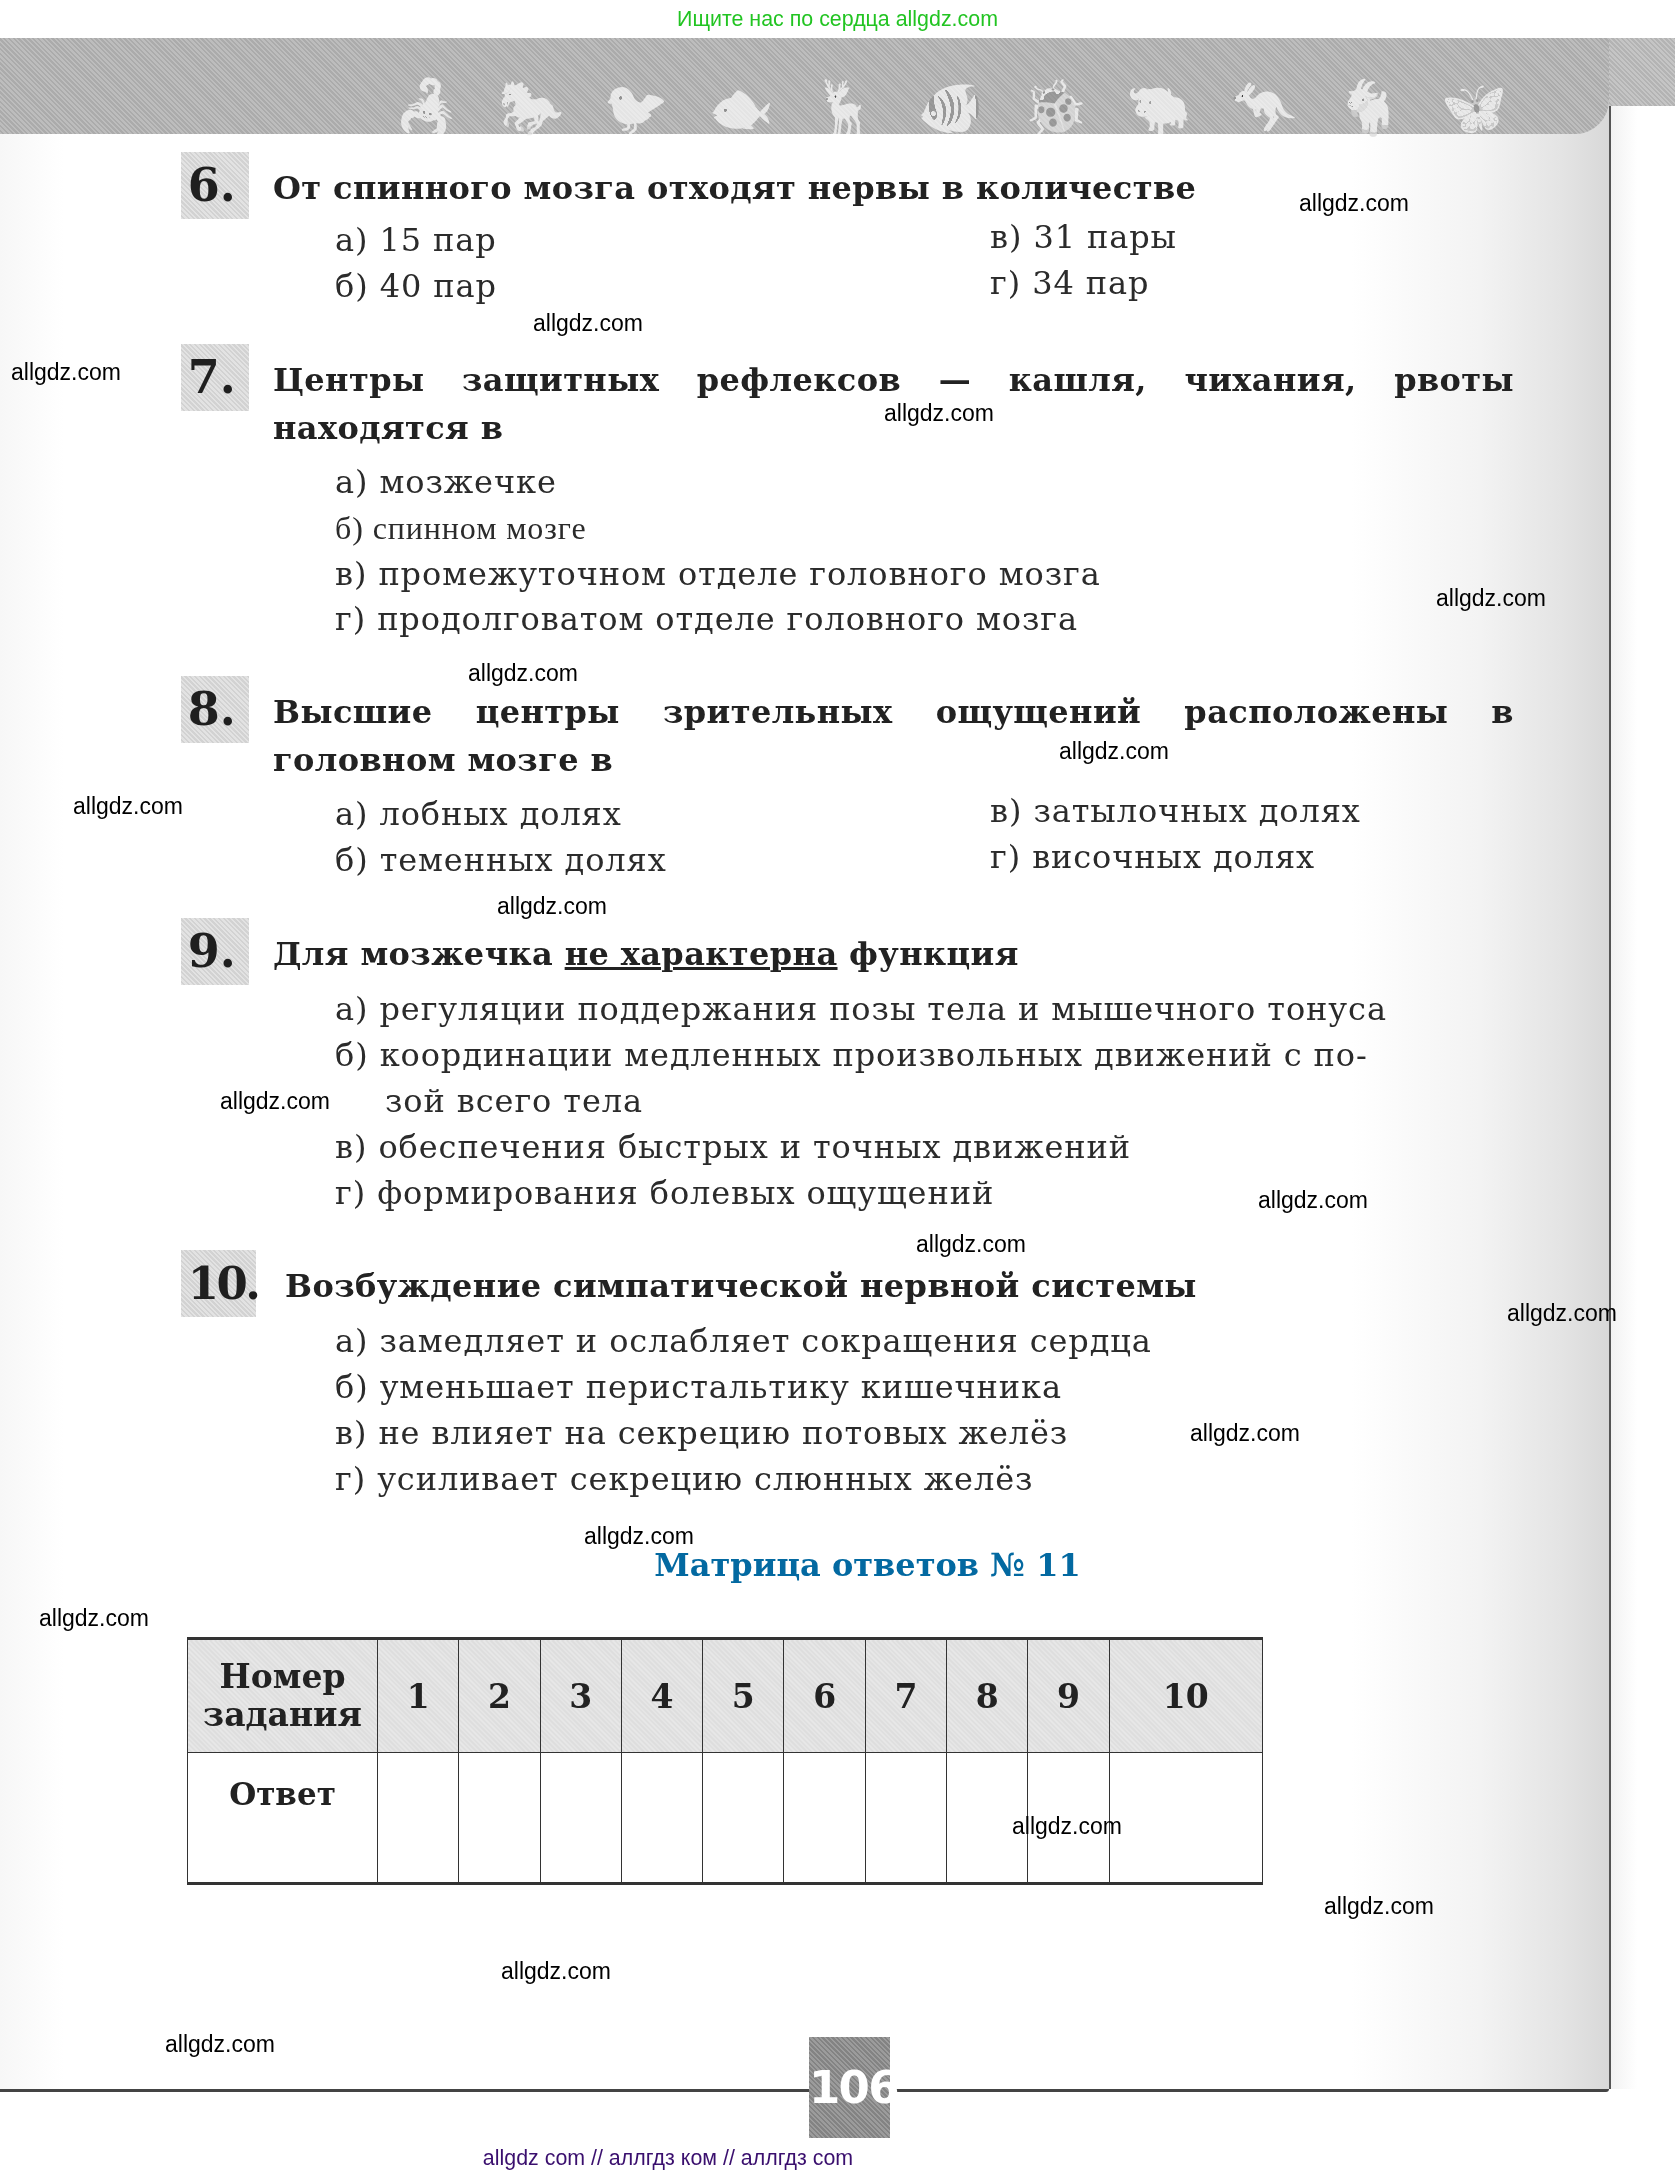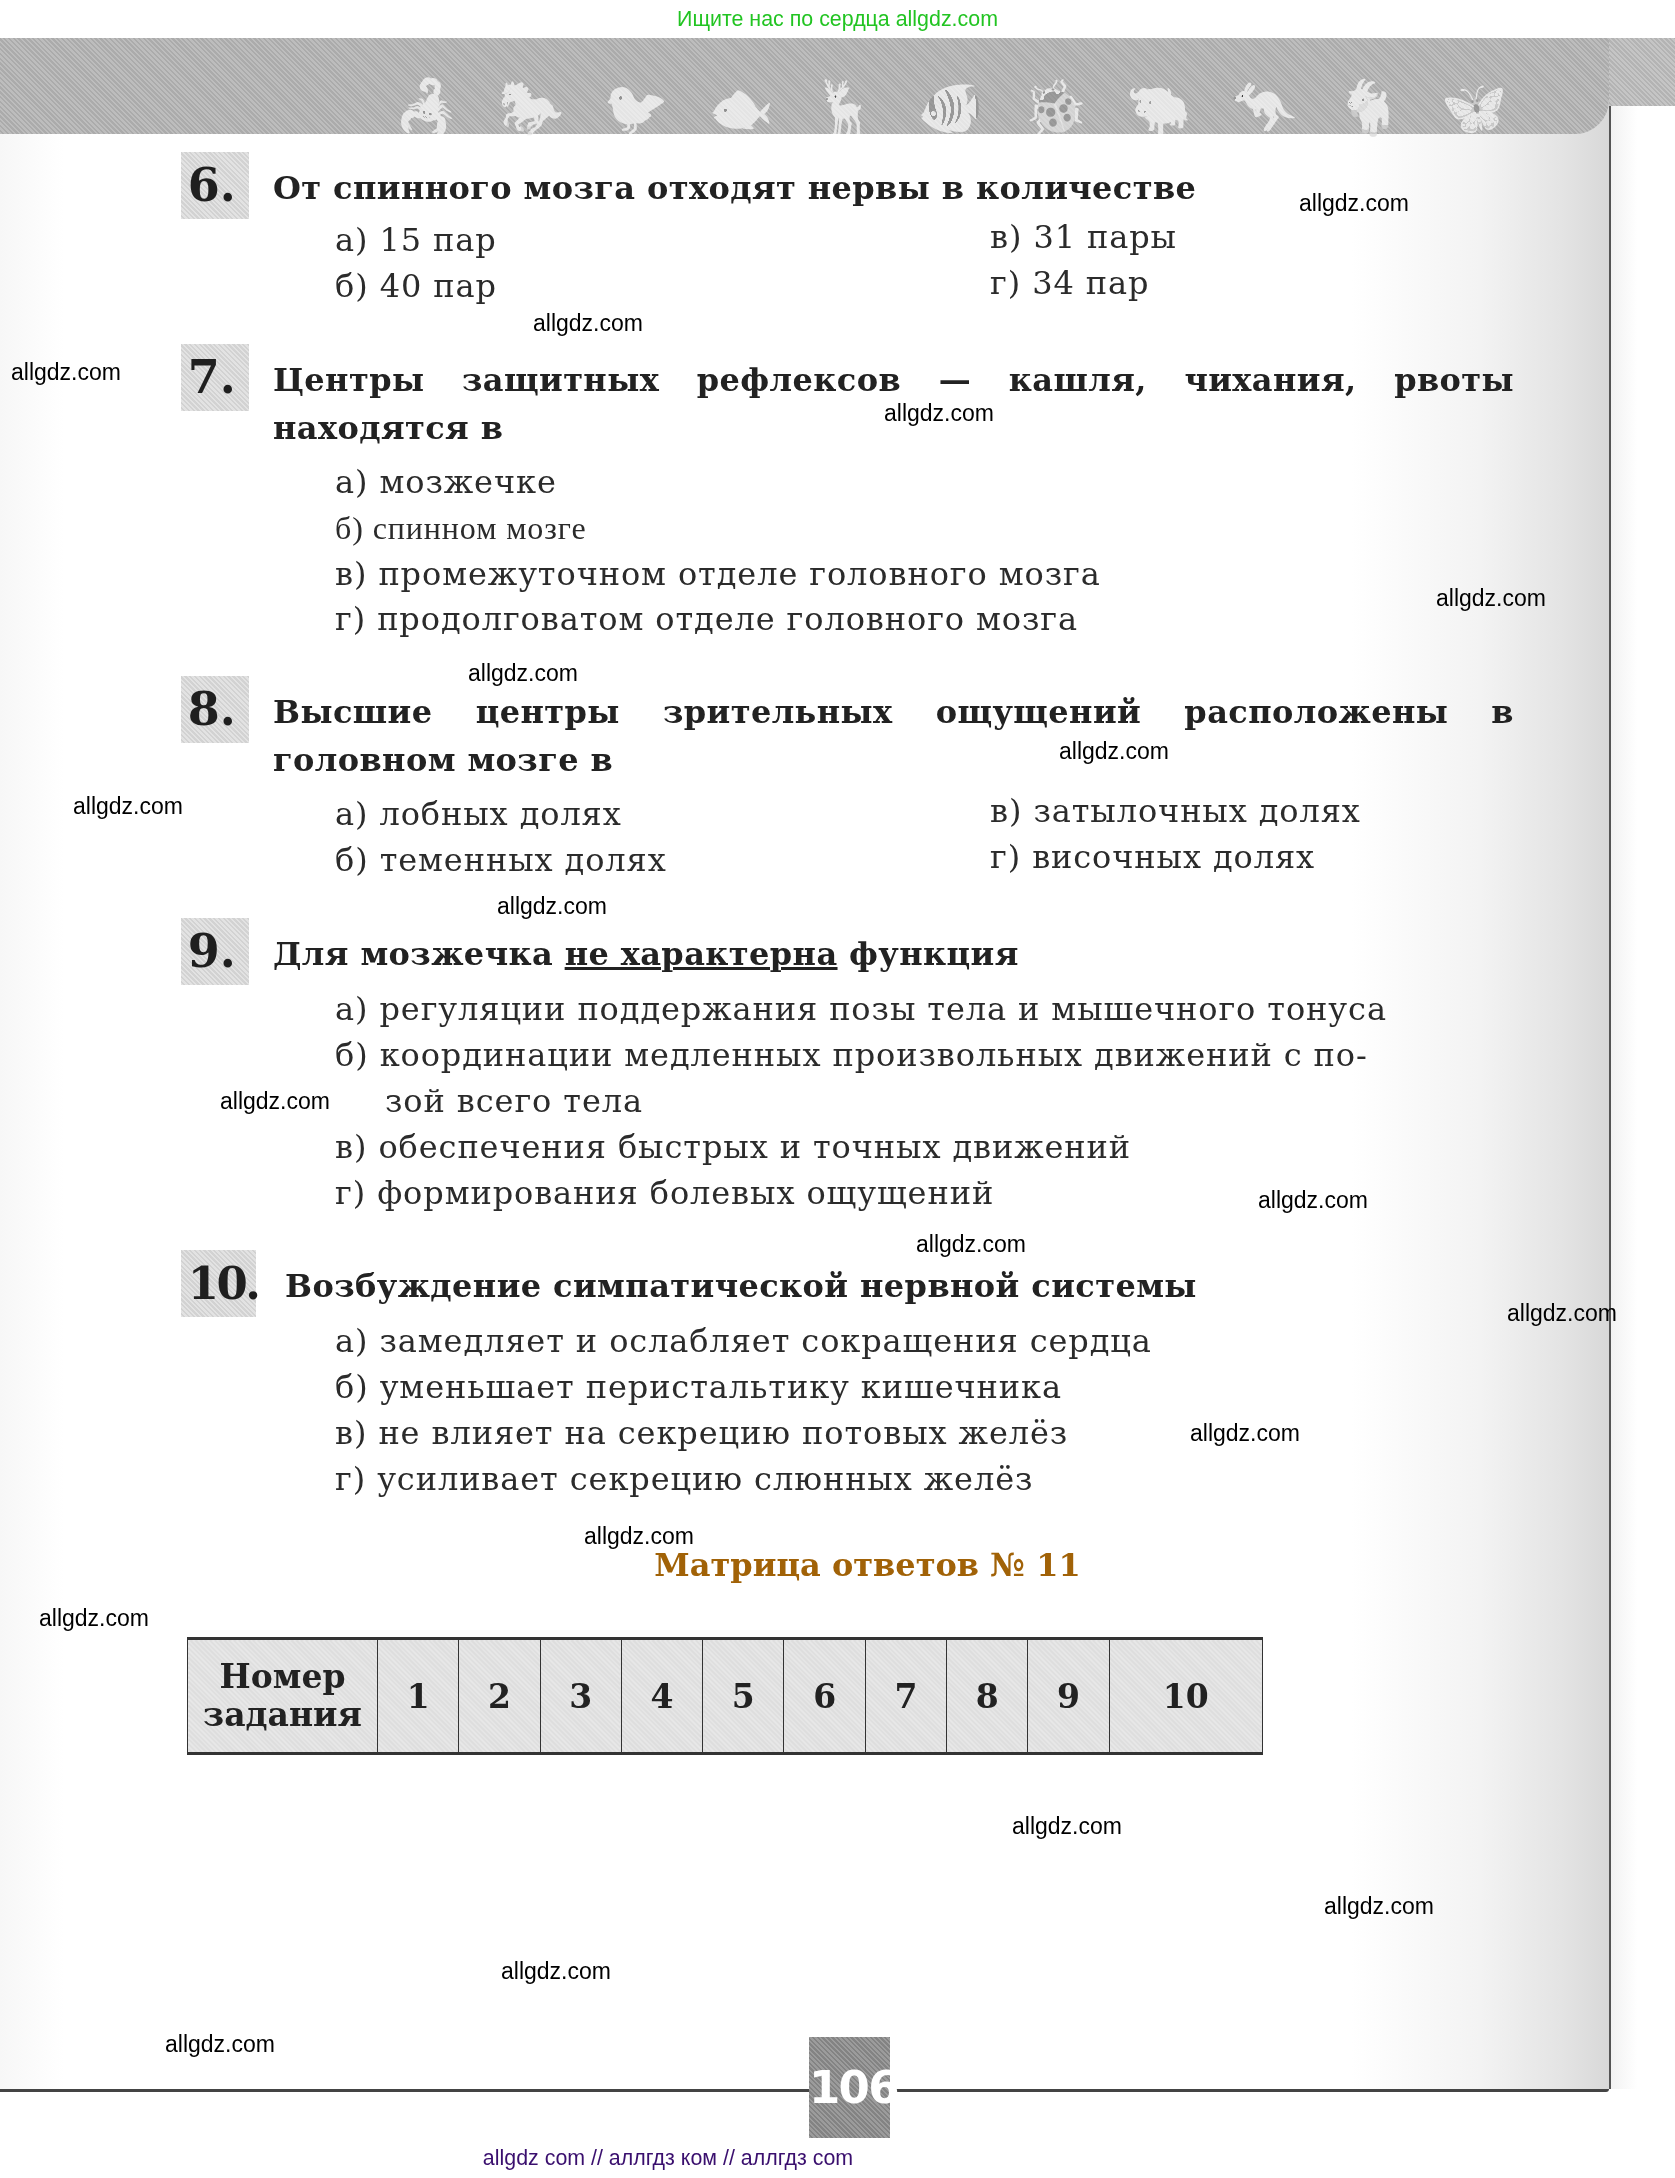--- a/index.html
+++ b/index.html
@@ -55,21 +55,21 @@
       position: absolute; left: 92px; top: 12px; width: 1241px;
       font-family: "DejaVu Serif", serif; font-weight: bold; font-size: 32px;
       line-height: 48px; color: #222; letter-spacing: 0.4px; text-align: justify;
     }
     .q10 .qtext { left: 104px; }
     .qtext u { text-decoration: underline; text-decoration-thickness: 2.6px; }
     .opts { position: absolute; left: 154px; font-size: 32px; color: #2b2b2b; letter-spacing: 0.9px; font-family: "DejaVu Serif", serif; }
     .opt { position: absolute; white-space: nowrap; line-height: 46px; }
     .matrix-title {
       position: absolute; left: 0; width: 1675px; top: 1546px; text-align: center;
-      font-family: "DejaVu Serif", serif; font-weight: bold; font-size: 32px; color: #a16207;
+      font-family: "DejaVu Serif", serif; font-weight: bold; font-size: 32px; color: #0369a1;
       padding-right: 0;
     }
     .matrix-title span { position: relative; left: 30px; }
     table.matrix {
       position: absolute; left: 187px; top: 1637px; width: 1076px;
       border-collapse: collapse; font-family: "DejaVu Serif", serif;
     }
     table.matrix td {
       border: 1.7px solid #333; text-align: center; color: #222;
     }
@@ -193,20 +193,33 @@
     <td>1</td>
     <td>2</td>
     <td>3</td>
     <td>4</td>
     <td>5</td>
     <td>6</td>
     <td>7</td>
     <td>8</td>
     <td>9</td>
     <td>10</td>
+  </tr>
+  <tr class="ans">
+    <td class="label">Ответ</td>
+    <td></td>
+    <td></td>
+    <td></td>
+    <td></td>
+    <td></td>
+    <td></td>
+    <td></td>
+    <td></td>
+    <td></td>
+    <td></td>
   </tr>
 </tbody>
   </table>
 
 <div class="footer-line"></div>
 <div class="page-num">106</div>
 
 <div class="bottom-white"></div>
 <div class="bottom-banner">allgdz com  //  аллгдз ком  //  аллгдз com</div>
 

